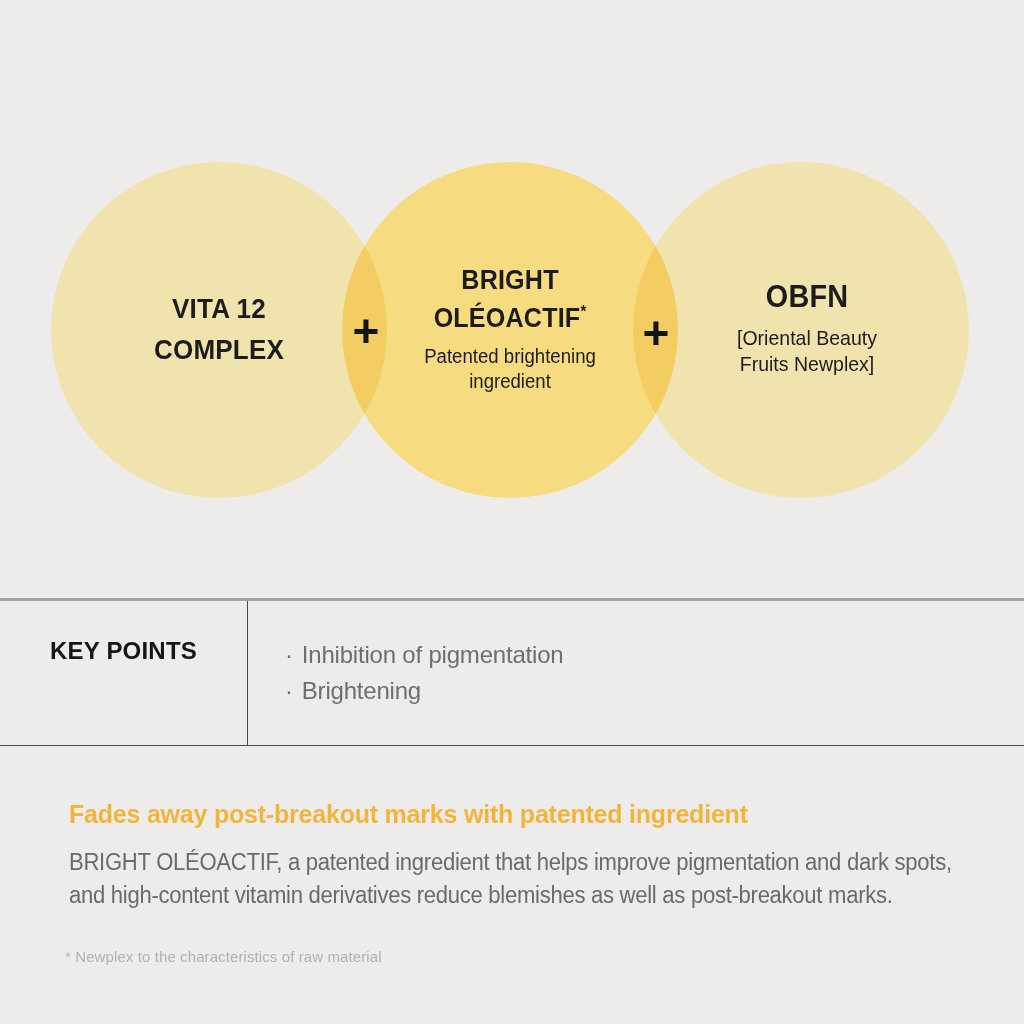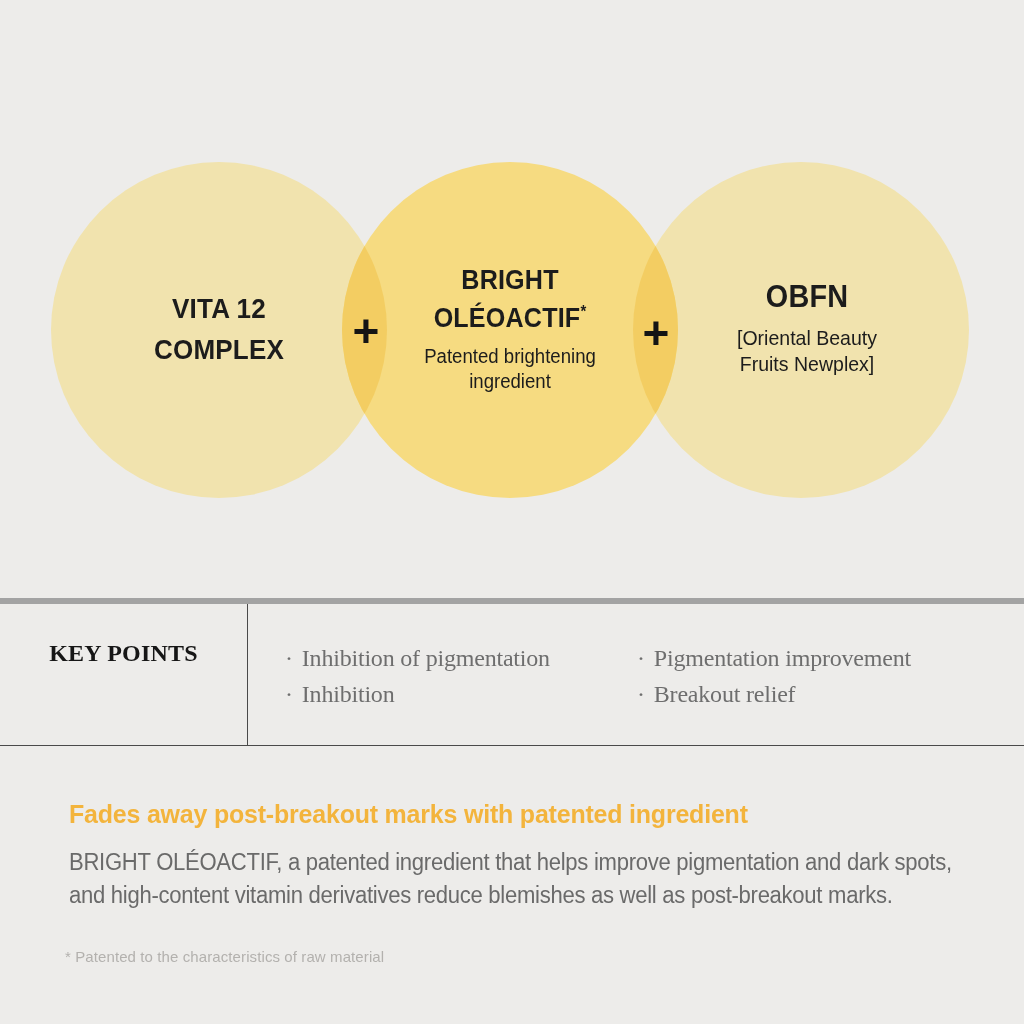--- a/index.html
+++ b/index.html
@@ -41,24 +41,23 @@
     font-weight: bold;
     transform: translate(-50%, -54%);
     line-height: 1;
   }
 
   
   .keypoints {
     position: absolute;
     left: 0; top: 598px;
     width: 1024px; height: 148px;
-    border-top: 6px solid #a3a3a3;
+    border-top: 3px solid #a3a3a3;
     border-bottom: 1px solid #4A4A4A;
     box-sizing: border-box;
-    font-family: Liberation Serif, serif;
   }
   .kp-divider {
     position: absolute;
     left: 247px; top: 0; bottom: 0;
     width: 1px; background: #4A4A4A;
   }
   .kp-label {
     position: absolute;
     left: 0; top: 36px; width: 247px;
     text-align: center;
@@ -144,26 +143,22 @@
 <div class="circle-text circle3-sub cond">
   <div>[Oriental Beauty</div>
   <div>Fruits Newplex]</div>
 </div>
 
 <div class="keypoints">
   <div class="kp-divider"></div>
   <div class="kp-label">KEY POINTS</div>
   <div class="kp-col kp-col-1">
     <div><span class="kp-bullet">·</span><span>Inhibition of pigmentation</span></div>
-    <div><span class="kp-bullet">·</span><span>Inhibition</span></div>
-  </div>
-  <div class="kp-col kp-col-2">
-    <div><span class="kp-bullet">·</span><span>Pigmentation improvement</span></div>
-    <div><span class="kp-bullet">·</span><span>Breakout relief</span></div>
+    <div><span class="kp-bullet">·</span><span>Brightening</span></div>
   </div>
 </div>
 
 <div class="desc-heading cond-l">Fades away post-breakout marks with patented ingredient</div>
 <div class="desc-body cond-l">
   <div>BRIGHT OLÉOACTIF, a patented ingredient that helps improve pigmentation and dark spots,</div>
   <div>and high-content vitamin derivatives reduce blemishes as well as post-breakout marks.</div>
 </div>
-<div class="footnote">* Patented to the characteristics of raw material</div>
+<div class="footnote">* Newplex to the characteristics of raw material</div>
 
 </body></html>

